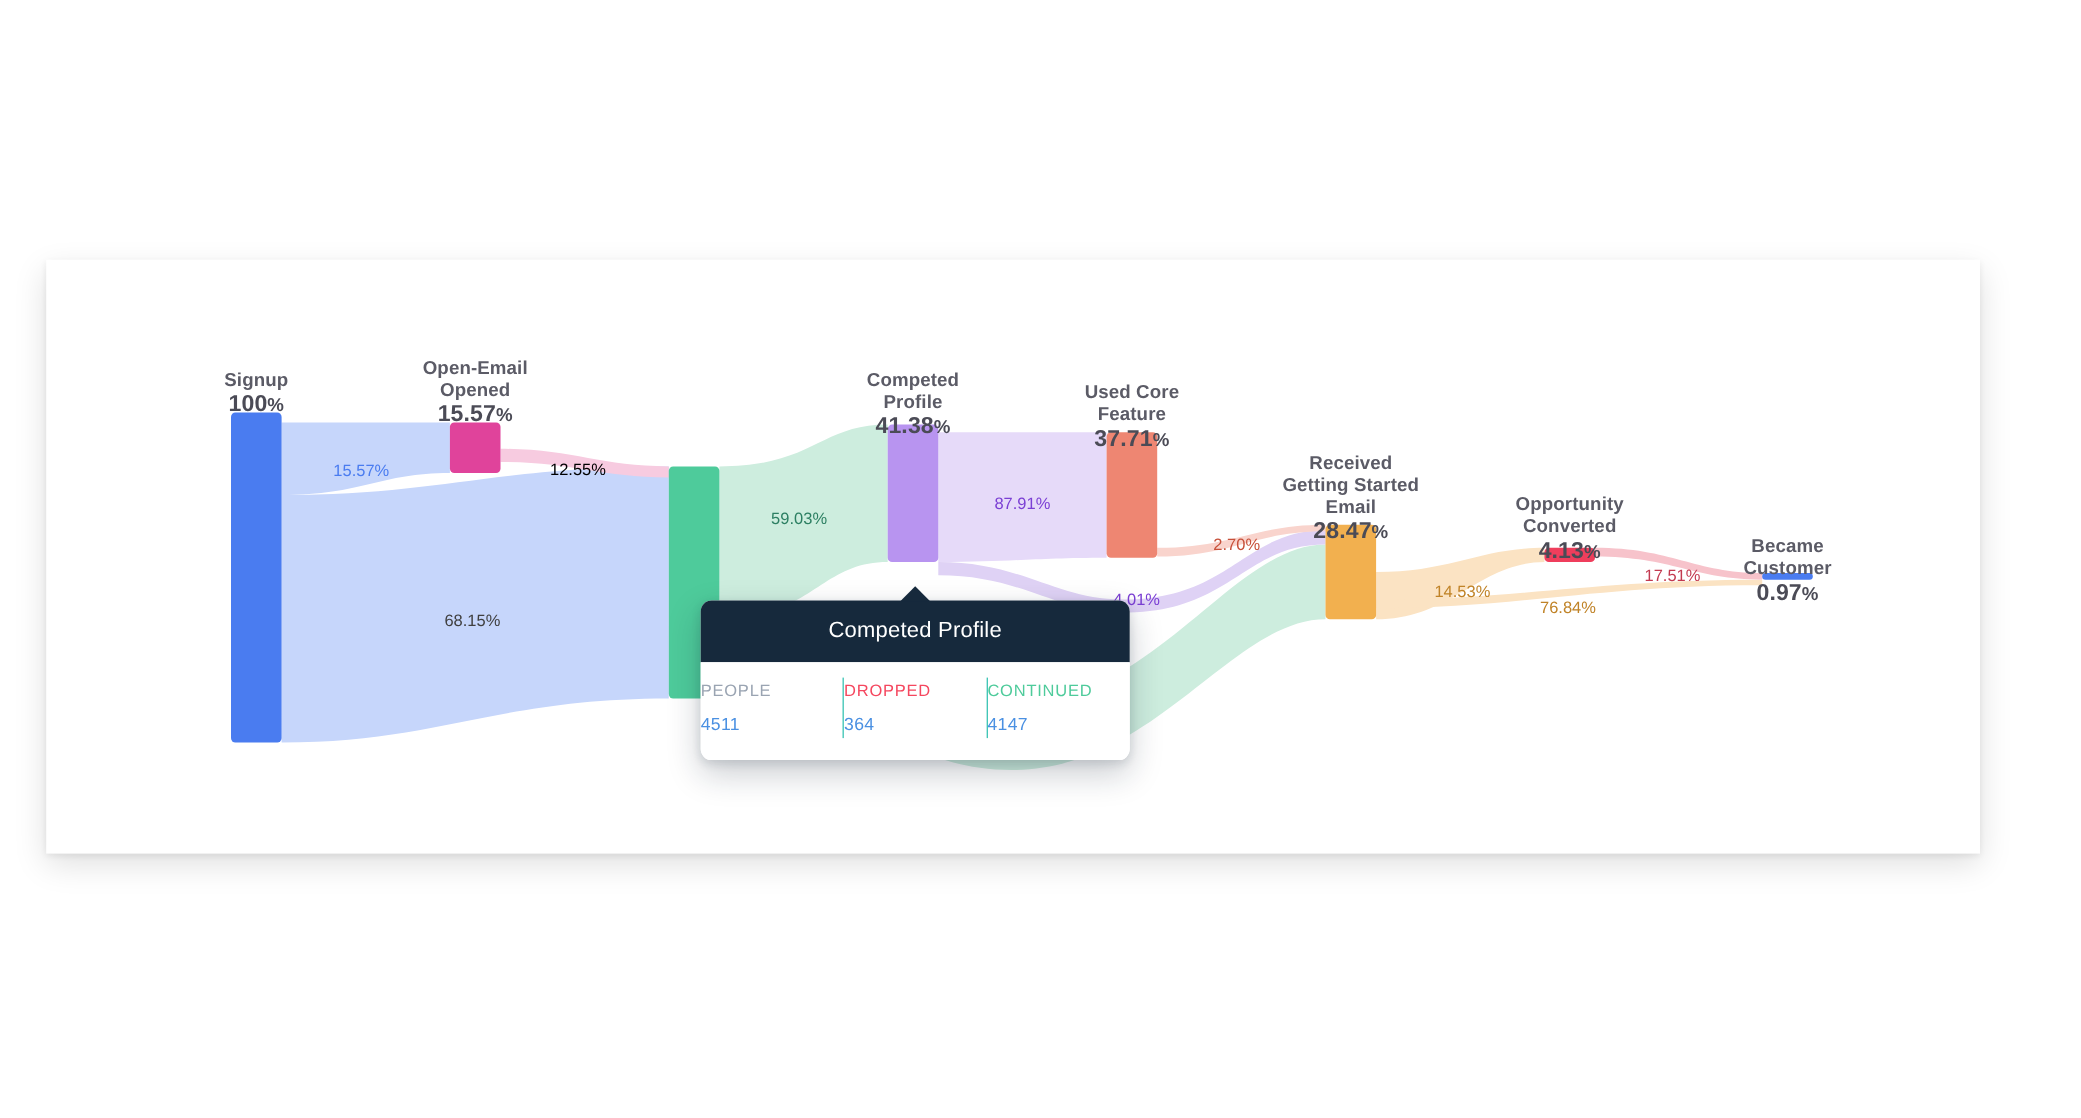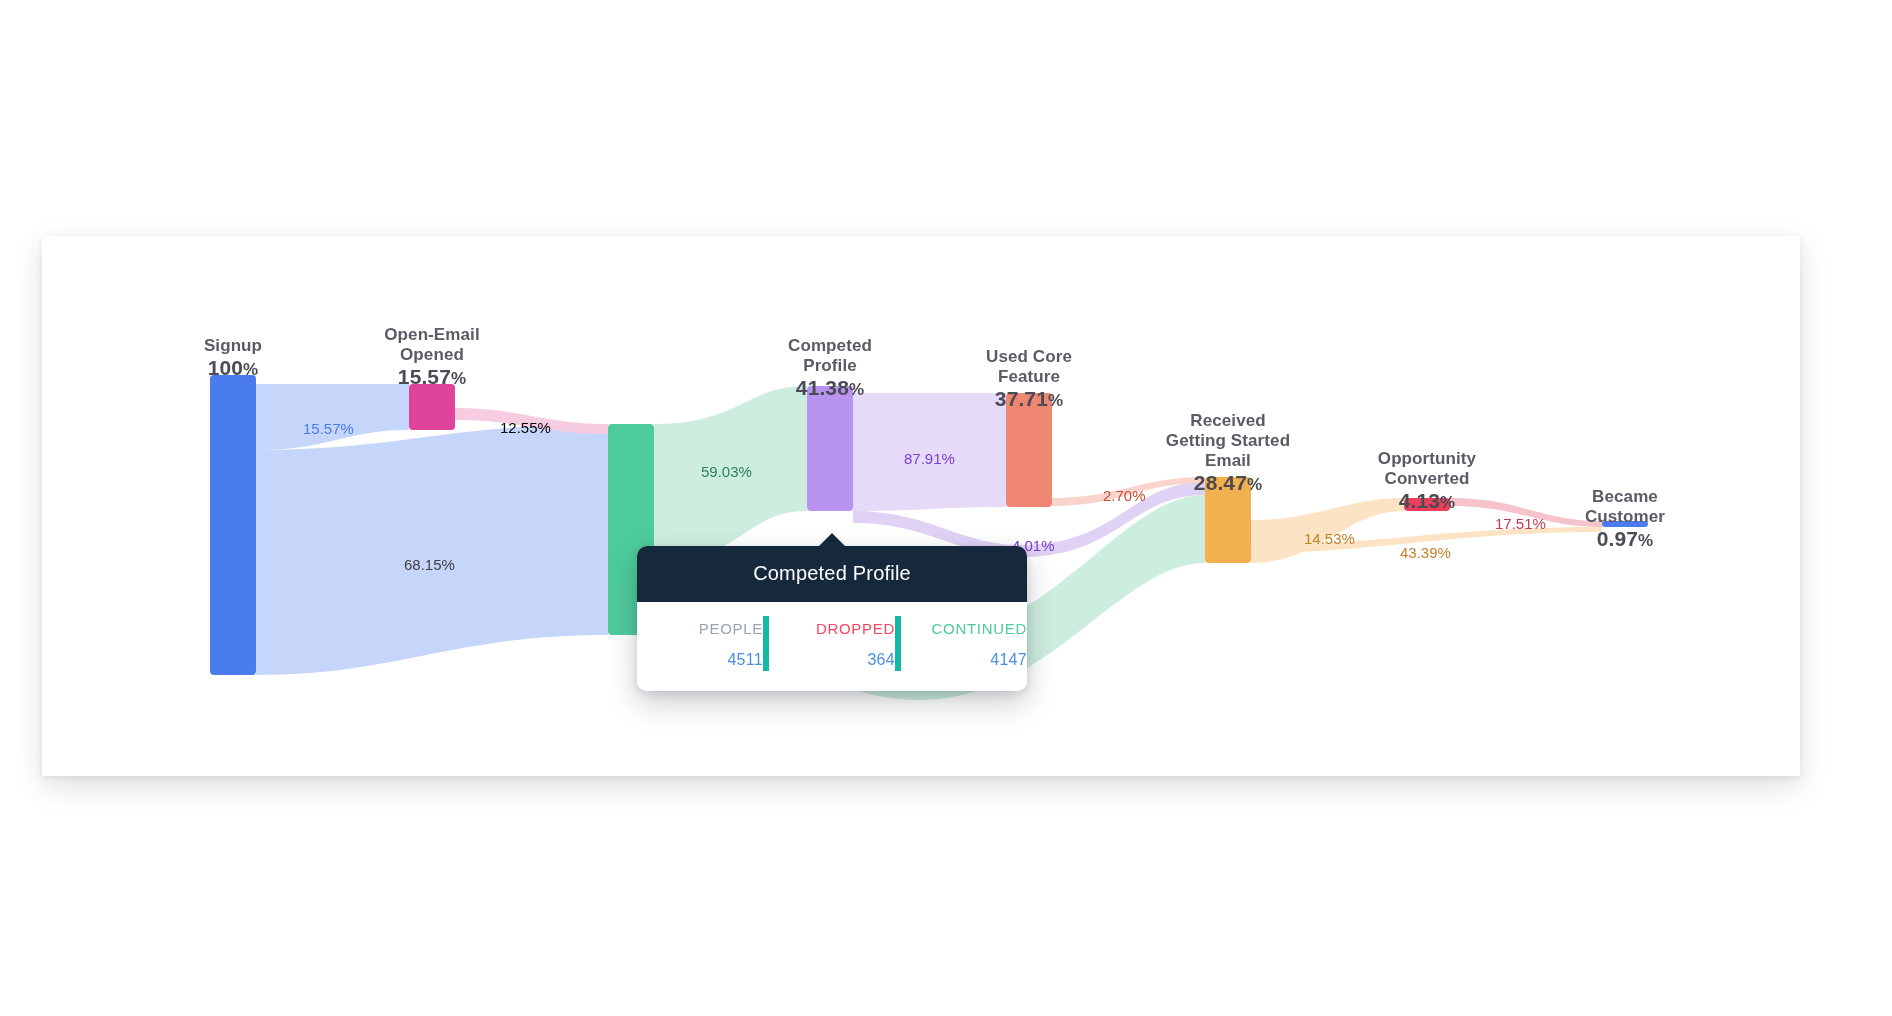--- a/index.html
+++ b/index.html
@@ -84,24 +84,24 @@
     letter-spacing:.2px;
   }
   #tooltip-body{
     display:flex;
     background:#fff;
     border-radius:0 0 10px 10px;
     padding:14px 0 20px 0;
   }
   .tt-col{
     flex:1 1 0;
-    text-align:right;
+    text-align:left;
     padding:4px 0 2px 0;
   }
-  .tt-col + .tt-col{border-left:6px solid #14b8a6;}
+  .tt-col + .tt-col{border-left:1px solid #14b8a6;}
   .tt-key{
     font-size:15px;
     letter-spacing:.7px;
     margin-bottom:14px;
   }
   .tt-val{
     font-size:16px;
     color:#4a90e2;
     letter-spacing:.3px;
   }
@@ -204,21 +204,21 @@
   <div class="flowlabel" style="left:701px;top:463px;color:#2c7f62;">59.03%</div>
 
   <div class="flowlabel" style="left:904px;top:450px;color:#7b3fd4;">87.91%</div>
 
   <div class="flowlabel" style="left:1103px;top:487px;color:#c7503a;">2.70%</div>
 
   <div class="flowlabel" style="left:1012px;top:537px;color:#7b3fd4;">4.01%</div>
 
   <div class="flowlabel" style="left:1304px;top:530px;color:#c08327;">14.53%</div>
 
-  <div class="flowlabel" style="left:1400px;top:544px;color:#c08327;">43.39%</div>
+  <div class="flowlabel" style="left:1400px;top:544px;color:#c08327;">76.84%</div>
 
   <div class="flowlabel" style="left:1495px;top:515px;color:#c33a50;">17.51%</div>
 
   <div id="tooltip">
     <div id="tooltip-arrow"></div>
     <div id="tooltip-head">Competed Profile</div>
     <div id="tooltip-body">
       <div class="tt-col">
         <div class="tt-key" style="color:#9aa4b2;">PEOPLE</div>
         <div class="tt-val">4511</div>

